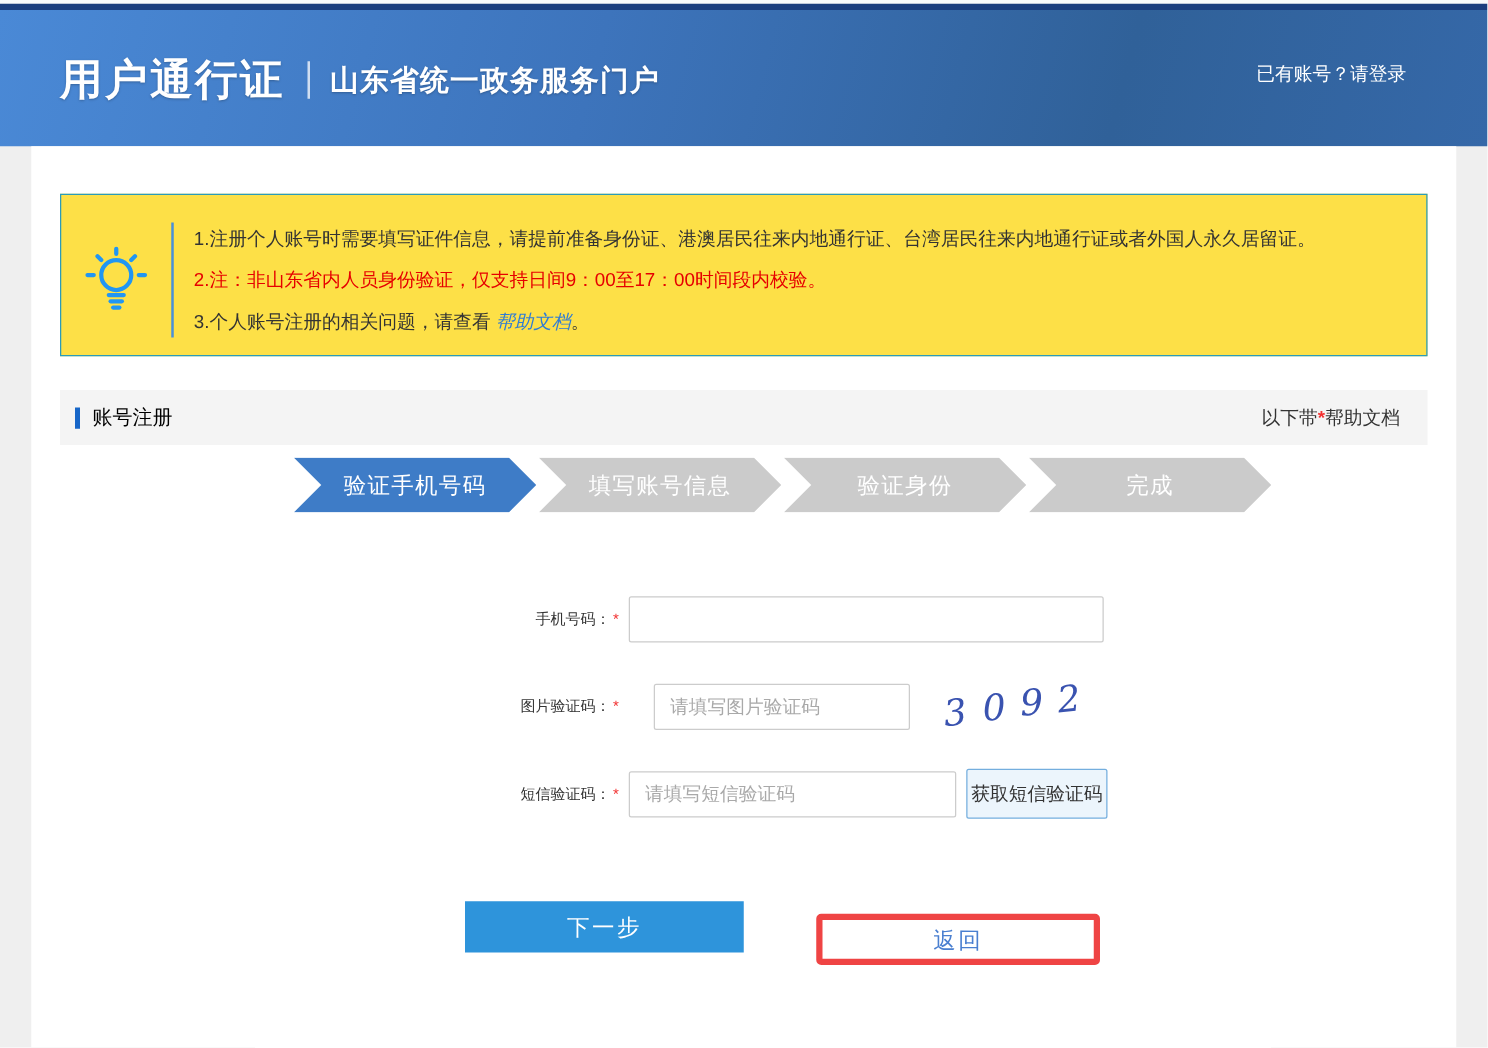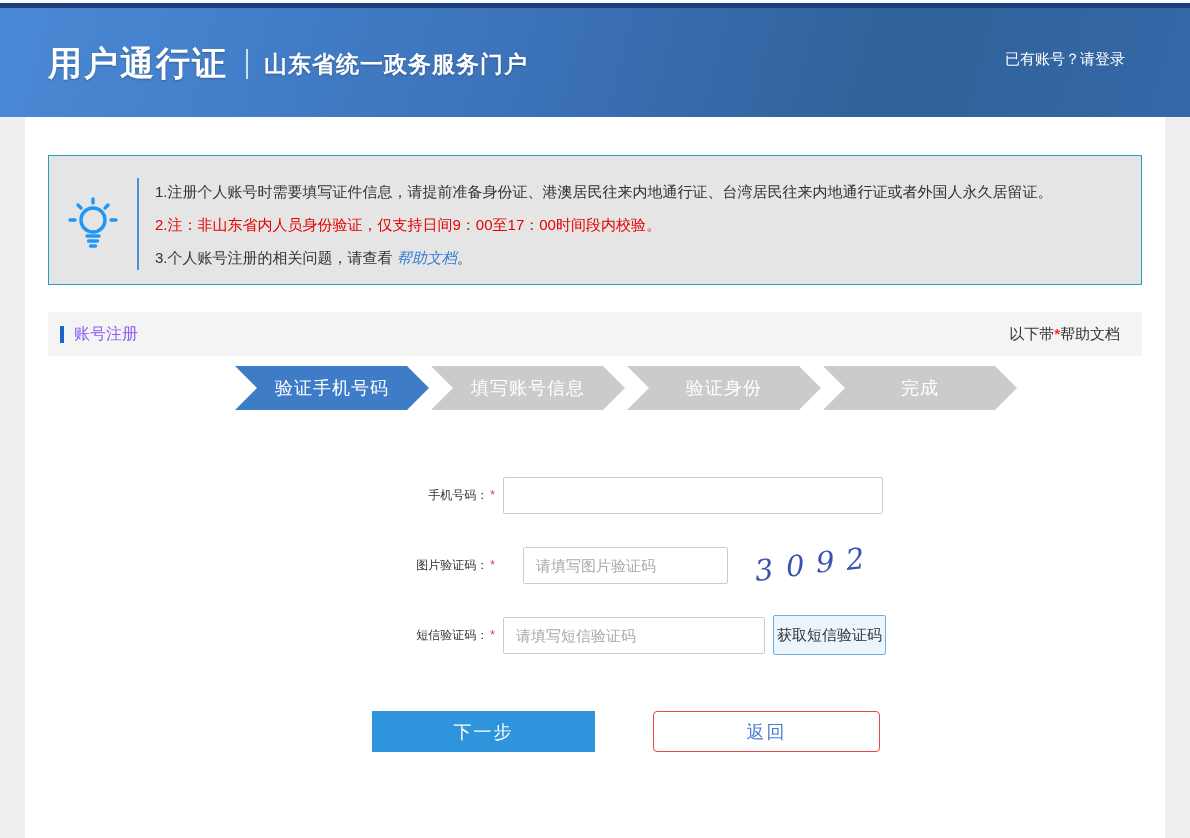--- a/index.html
+++ b/index.html
@@ -44,21 +44,21 @@
   .container {
     width: 1140px;
     margin: 0 auto;
     background: #fff;
     min-height: 721px;
     padding: 38px 23px 40px 23px;
   }
   
   .tip-box {
     border: 1px solid #2b9cba;
-    background: #e5e5e5;
+    background: #fde047;
     height: 130px;
     display: flex;
     align-items: center;
     padding: 8px 20px 0 0;
   }
   .tip-icon-wrap {
     width: 88px; flex: 0 0 88px;
     display: flex; align-items: center; justify-content: center;
   }
   .tip-divider { width: 2px; height: 92px; background: #4a90d9; flex: 0 0 2px; }
@@ -69,21 +69,21 @@
   
   .section-bar {
     margin-top: 27px;
     height: 44px;
     background: #f4f4f4;
     display: flex;
     align-items: center;
     justify-content: space-between;
     padding: 0 22px 0 12px;
   }
-  .section-title { display: flex; align-items: center; font-size: 16px; color: #8b5cf6; text-align: center; }
+  .section-title { display: flex; align-items: center; font-size: 16px; color: #000000; text-align: center; }
   .section-accent { width: 4px; height: 17px; background: #1766c8; margin-right: 10px; }
   .required-note { font-size: 15px; color: #333; }
   .req-star { color: #f23030; font-weight: bold; }
   
   .steps {
     margin: 10px 0 0 187px;
     display: flex;
   }
   .step {
     width: 194px;
@@ -175,26 +175,27 @@
     font-size: 18px;
     cursor: pointer;
     letter-spacing: 2px;
     font-family: "Liberation Sans", "DejaVu Sans", sans-serif;
   }
   .btn-back {
     margin-left: 58px;
     width: 227px; height: 41px;
     background: #fff;
     color: #4a7fd0;
-    border: 1px solid #ef4444;
+    border: 5px solid #ef4444;
     border-radius: 4px;
     font-size: 18px;
     cursor: pointer;
     letter-spacing: 2px;
     font-family: "Liberation Sans", "DejaVu Sans", sans-serif;
+    margin-top: 20px;
   }
 </style>
 </head>
 <body>
 
 <div class="top-white"></div>
 <div class="top-navy"></div>
 
 <div class="header">
   <div class="brand">

